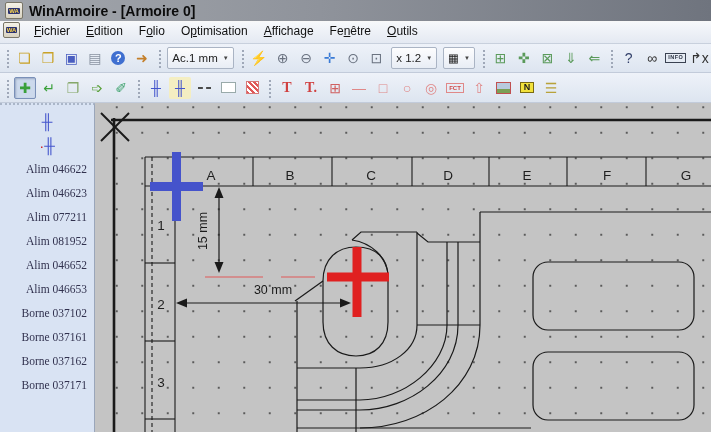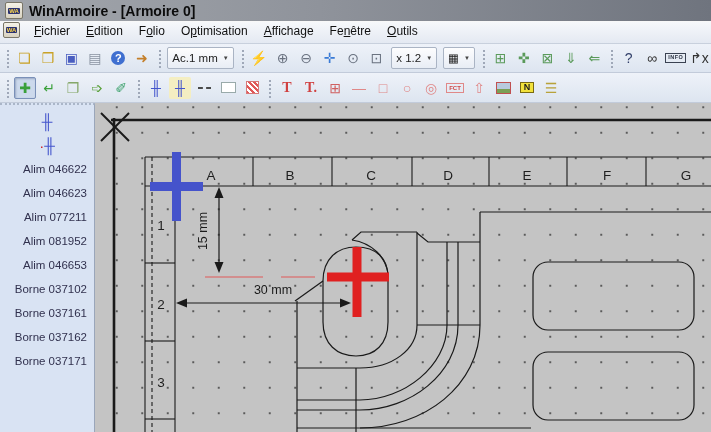--- a/index.html
+++ b/index.html
@@ -54,21 +54,21 @@
   .ic-info .glyph{border:1px solid #3a4252;color:#2a3242;font-size:5.5px;font-weight:bold;
     padding:1px 2px;letter-spacing:.5px;}
   .ic-serif .glyph{font-family:"Liberation Serif",serif;font-weight:bold;}
 
   
   .main{position:absolute;top:103px;left:0;right:0;bottom:0;display:flex;}
   .sidebar{width:95px;background:#d9e3f3;border-top:2px dotted #aab6c8;border-right:1px solid #9aa6ba;
     box-sizing:border-box;padding-top:4px;overflow:hidden;flex:none;}
   .side-ico{height:24px;display:flex;align-items:center;justify-content:center;font-size:15px;}
   .side-item{height:24px;line-height:24px;font-size:11.5px;color:#31314e;text-align:right;
-    padding-right:7px;white-space:nowrap;}
+    padding-right:7px;white-space:nowrap;font-family:Liberation Serif, serif;}
   .canvas{position:relative;flex:1;background:#c4c4c4;overflow:hidden;
     background-image:radial-gradient(circle,#5a5a5a 0.9px,transparent 1.4px);
     background-size:25.5px 25.5px;background-position:9px 17px;}
   .canvas svg{position:absolute;left:0;top:0;}
   svg text{font-family:"Liberation Sans",sans-serif;}
 </style>
 </head>
 <body>
 
 <div id="app">
@@ -250,20 +250,21 @@
           <div class="side-ico">
             <span style="color: rgb(208, 32, 32);">·</span>
             <span style="color: rgb(68, 85, 204);">╫</span>
           </div>
         </div>
       <div id="sidebar-list">
           <div class="side-item">Alim 046622</div>
           <div class="side-item">Alim 046623</div>
           <div class="side-item">Alim 077211</div>
           <div class="side-item">Alim 081952</div>
+          <div class="side-item">Alim 046652</div>
           <div class="side-item">Alim 046653</div>
           <div class="side-item">Borne 037102</div>
           <div class="side-item">Borne 037161</div>
           <div class="side-item">Borne 037162</div>
           <div class="side-item">Borne 037171</div>
         </div>
     </div>
 
     <div class="canvas">
       <svg width="616" height="329" viewBox="95 103 616 329">

